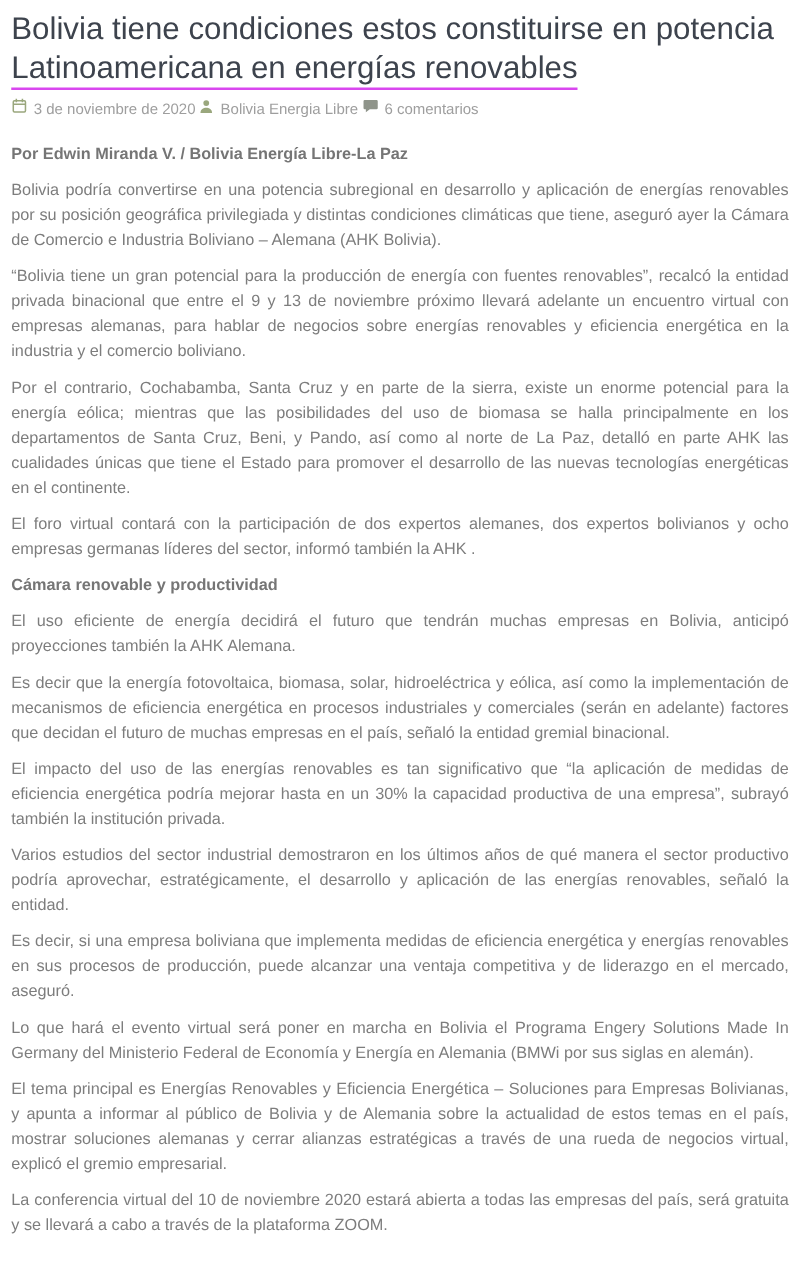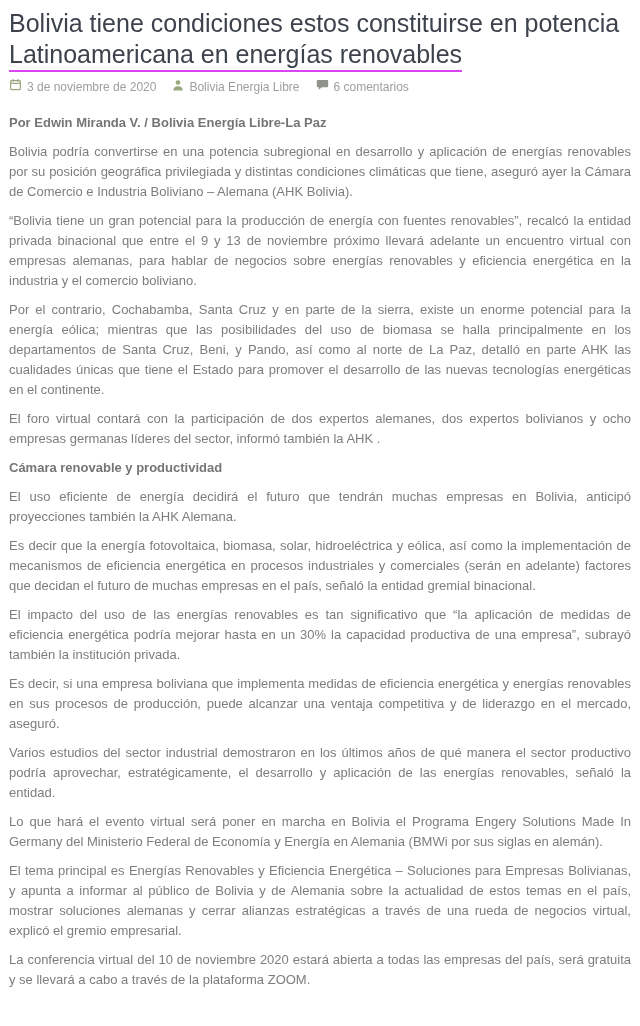--- a/index.html
+++ b/index.html
@@ -30,21 +30,21 @@
     padding-bottom: 2px;
   }
   
   .entry-meta {
     font-size: 12px;
     line-height: 16px;
     color: #9e9e9e;
     margin: 0 0 18px 0;
     display: flex;
     align-items: center;
-    gap: 16px;
+    gap: 3px;
   }
   .meta-item {
     display: inline-flex;
     align-items: center;
     gap: 5px;
     color: #9e9e9e;
     text-decoration: none;
     cursor: pointer;
   }
   .meta-item svg { display: inline-block; flex: 0 0 auto; }
@@ -122,22 +122,22 @@
       <p>Bolivia podría convertirse en una potencia subregional en desarrollo y aplicación de energías renovables por su posición geográfica privilegiada y distintas condiciones climáticas que tiene, aseguró ayer la Cámara de Comercio e Industria Boliviano – Alemana (AHK Bolivia).</p>
       <p>“Bolivia tiene un gran potencial para la producción de energía con fuentes renovables”, recalcó la entidad privada binacional que entre el 9 y 13 de noviembre próximo llevará adelante un encuentro virtual con empresas alemanas, para hablar de negocios sobre energías renovables y eficiencia energética en la industria y el comercio boliviano.</p>
       <p>Por el contrario, Cochabamba, Santa Cruz y en parte de la sierra, existe un enorme potencial para la energía eólica; mientras que las posibilidades del uso de biomasa se halla principalmente en los departamentos de Santa Cruz, Beni, y Pando, así como al norte de La Paz, detalló en parte AHK las cualidades únicas que tiene el Estado para promover el desarrollo de las nuevas tecnologías energéticas en el continente.</p>
       <p>El foro virtual contará con la participación de dos expertos alemanes, dos expertos bolivianos y ocho empresas germanas líderes del sector, informó también la AHK .</p>
 
       <h4 class="subhead">Cámara renovable y productividad</h4>
 
       <p>El uso eficiente de energía decidirá el futuro que tendrán muchas empresas en Bolivia, anticipó proyecciones también la AHK Alemana.</p>
       <p>Es decir que la energía fotovoltaica, biomasa, solar, hidroeléctrica y eólica, así como la implementación de mecanismos de eficiencia energética en procesos industriales y comerciales (serán en adelante) factores que decidan el futuro de muchas empresas en el país, señaló la entidad gremial binacional.</p>
       <p>El impacto del uso de las energías renovables es tan significativo que “la aplicación de medidas de eficiencia energética podría mejorar hasta en un 30% la capacidad productiva de una empresa”, subrayó también la institución privada.</p>
+      <p>Varios estudios del sector industrial demostraron en los últimos años de qué manera el sector productivo podría aprovechar, estratégicamente, el desarrollo y aplicación de las energías renovables, señaló la entidad.</p>
       <p>Es decir, si una empresa boliviana que implementa medidas de eficiencia energética y energías renovables en sus procesos de producción, puede alcanzar una ventaja competitiva y de liderazgo en el mercado, aseguró.</p>
-      <p>Varios estudios del sector industrial demostraron en los últimos años de qué manera el sector productivo podría aprovechar, estratégicamente, el desarrollo y aplicación de las energías renovables, señaló la entidad.</p>
       <p>Lo que hará el evento virtual será poner en marcha en Bolivia el Programa Engery Solutions Made In Germany del Ministerio Federal de Economía y Energía en Alemania (BMWi por sus siglas en alemán).</p>
       <p>El tema principal es Energías Renovables y Eficiencia Energética – Soluciones para Empresas Bolivianas, y apunta a informar al público de Bolivia y de Alemania sobre la actualidad de estos temas en el país, mostrar soluciones alemanas y cerrar alianzas estratégicas a través de una rueda de negocios virtual, explicó el gremio empresarial.</p>
       <p>La conferencia virtual del 10 de noviembre 2020 estará abierta a todas las empresas del país, será gratuita y se llevará a cabo a través de la plataforma ZOOM.</p>
 
     </div>
 
   </article>
 </div>
 
 </body></html>

